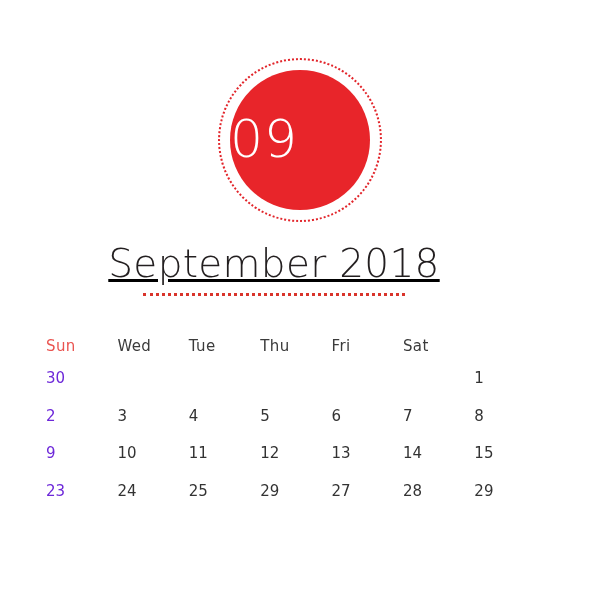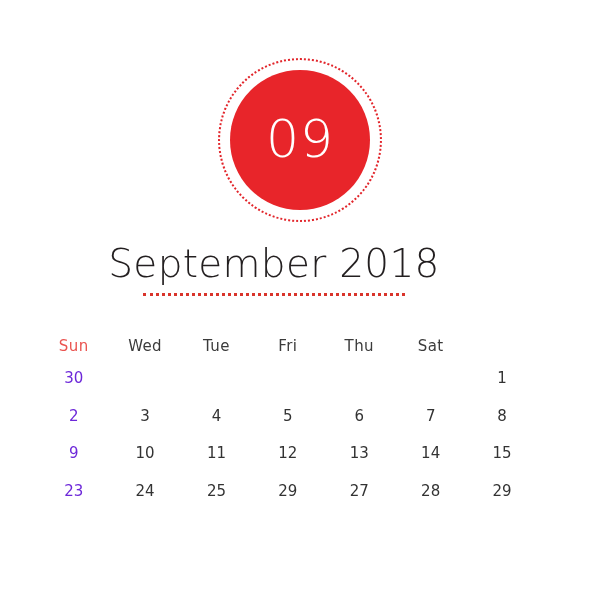--- a/index.html
+++ b/index.html
@@ -45,39 +45,40 @@
     position: absolute;
     left: 50%;
     top: 12px;
     transform: translateX(-50%);
     width: 140px;
     height: 140px;
     border-radius: 50%;
     background: #e8252a;
     display: flex;
     align-items: center;
-    justify-content: center;
+    justify-content: flex-start;
   }
   .badge-number {
     color: #ffffff;
     font-size: 52px;
     font-weight: 300;
     letter-spacing: 1px;
     line-height: 1;
     font-family: "DejaVu Sans", sans-serif;
     transform: translateY(-1px);
   }
 
   
   .title-block {
     position: absolute;
     left: 0;
     top: 240px;
     width: 548px;
     text-align: center;
+    text-decoration: underline;
   }
   .title-text {
     display: block;
     font-size: 39px;
     font-weight: 300;
     color: #231f20;
     letter-spacing: 0.3px;
     line-height: 48px;
     font-family: "DejaVu Sans", sans-serif;
   }
@@ -95,21 +96,21 @@
     top: 332px;
     width: 500px;
   }
   .cal-row {
     display: flex;
     width: 100%;
   }
   .cal-cell {
     flex: 0 0 71.4px;
     width: 71.4px;
-    text-align: center;
+    text-align: left;
     padding-right: 16px;
     box-sizing: border-box;
     font-size: 15px;
     color: #333333;
     font-weight: 400;
     font-family: "DejaVu Sans", sans-serif;
   }
   .head-row .cal-cell {
     height: 28px;
     line-height: 28px;
@@ -148,22 +149,22 @@
   <div class="title-block">
     <span class="title-text">September 2018</span>
     <div class="title-rule"></div>
   </div>
 
   <div class="calendar">
     <div class="cal-row head-row" id="weekday-row">
         <div class="cal-cell sunday">Sun</div>
         <div class="cal-cell">Wed</div>
         <div class="cal-cell">Tue</div>
+        <div class="cal-cell">Thu</div>
         <div class="cal-cell">Fri</div>
-        <div class="cal-cell">Thu</div>
         <div class="cal-cell">Sat</div>
       </div>
     <div id="date-rows">
         <div class="cal-row date-row">
           <div class="cal-cell sunday">30</div>
           <div class="cal-cell empty"></div>
           <div class="cal-cell empty"></div>
           <div class="cal-cell empty"></div>
           <div class="cal-cell empty"></div>
           <div class="cal-cell empty"></div>

